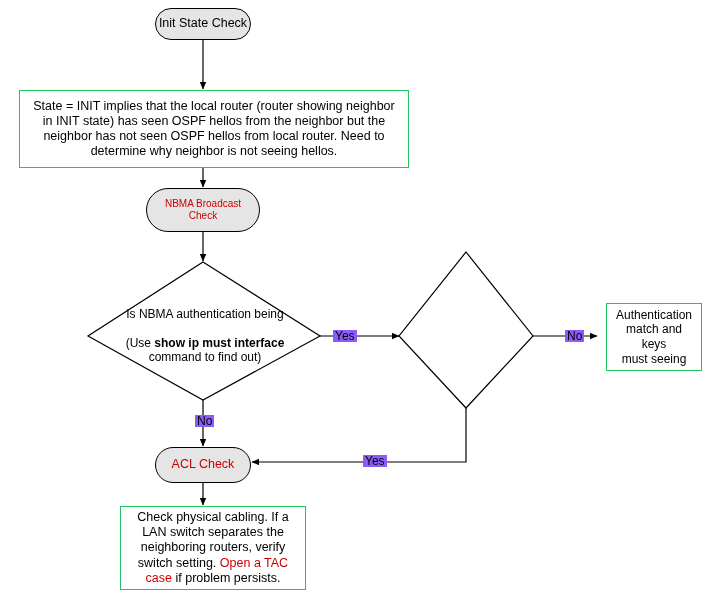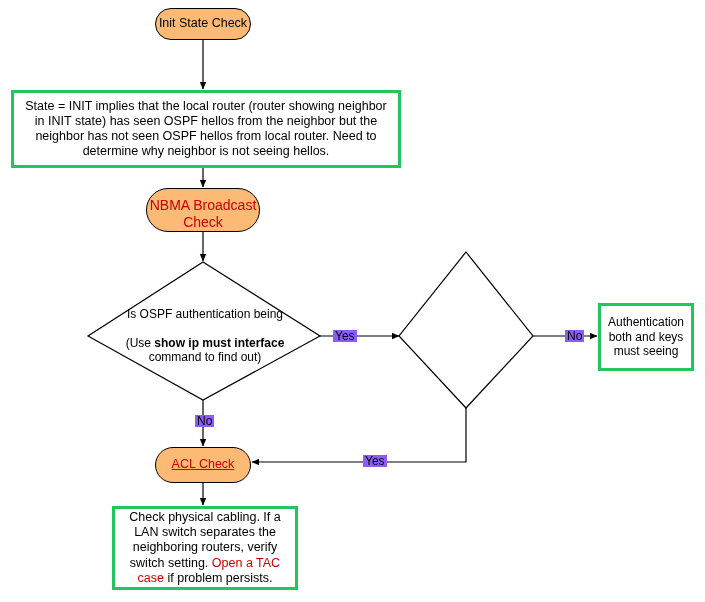--- a/index.html
+++ b/index.html
@@ -28,26 +28,27 @@
     position: absolute;
     box-sizing: border-box;
     display: flex;
     align-items: center;
     justify-content: center;
     text-align: center;
     color: #000000;
     line-height: 1.22;
   }
   .rect {
-    border: 3px solid #22c55e;
+    border: 1px solid #22c55e;
     background: #ffffff;
+    margin-left: 8px;
   }
   .stadium {
     border: 1px solid #000000;
-    background: #fdba74;
+    background: #e5e5e5;
     border-radius: 999px;
     color: #cc0000;
   }
   .diamond-label {
     position: absolute;
     display: flex;
     align-items: center;
     justify-content: center;
     text-align: center;
     line-height: 1.2;
@@ -61,22 +62,22 @@
     padding: 0 2px;
     line-height: 1;
     white-space: nowrap;
   }
   .red { color: #cc0000; }
   .bold { font-weight: bold; }
 
   
   #node-init      { left: 155px; top: 8px;   width: 96px;  height: 32px; font-size: 12.5px; color:#000; }
   #node-statement { left: 11px;  top: 90px;  width: 390px; height: 78px; font-size: 12.5px; padding: 4px 8px; }
-  #node-nbma      { left: 146px; top: 188px; width: 114px; height: 44px; font-size: 14px; align-items: flex-end; }
-  #node-acl       { left: 155px; top: 447px; width: 96px;  height: 36px; font-size: 12.5px; text-decoration: underline; }
+  #node-nbma      { left: 146px; top: 188px; width: 114px; height: 44px; font-size: 10px; }
+  #node-acl       { left: 155px; top: 447px; width: 96px;  height: 36px; font-size: 12.5px; }
   #node-cabling   { left: 112px; top: 506px; width: 186px; height: 84px; font-size: 12.5px; padding: 3px 6px; }
   #node-authmatch { left: 598px; top: 303px; width: 96px;  height: 68px; font-size: 12px; padding: 2px 12px; }
 
   #label-q1 { left: 95px;  top: 296px; width: 220px; height: 80px; font-size: 12px; }
   #label-q2 { left: 395px; top: 298px; width: 144px; height: 74px; font-size: 12px; }
 
   #lbl-yes-1 { left: 333px; top: 330px; }
   #lbl-no-1  { left: 195px; top: 415px; }
   #lbl-yes-2 { left: 363px; top: 455px; }
   #lbl-no-2  { left: 565px; top: 330px; }
@@ -124,32 +125,32 @@
 
   <div id="node-nbma" class="node stadium">
     <span>
       <span>NBMA Broadcast</span><br>
       <span>Check</span>
     </span>
   </div>
 
   <div id="label-q1" class="diamond-label">
     <div>
-      <span>Is OSPF authentication being</span><br>
+      <span>Is NBMA authentication being</span><br>
       <br>
       <span>(Use </span><span class="bold">show ip must interface</span><br>
       <span>command to find out)</span>
     </div>
   </div>
 
 
   <div id="node-authmatch" class="node rect">
     <div>
       <span>Authentication</span><br>
-      <span>both and keys</span><br>
+      <span>match and keys</span><br>
       <span>must seeing</span>
     </div>
   </div>
 
   <div id="node-acl" class="node stadium">
     <span>ACL Check</span>
   </div>
 
   <div id="node-cabling" class="node rect">
     <span>

